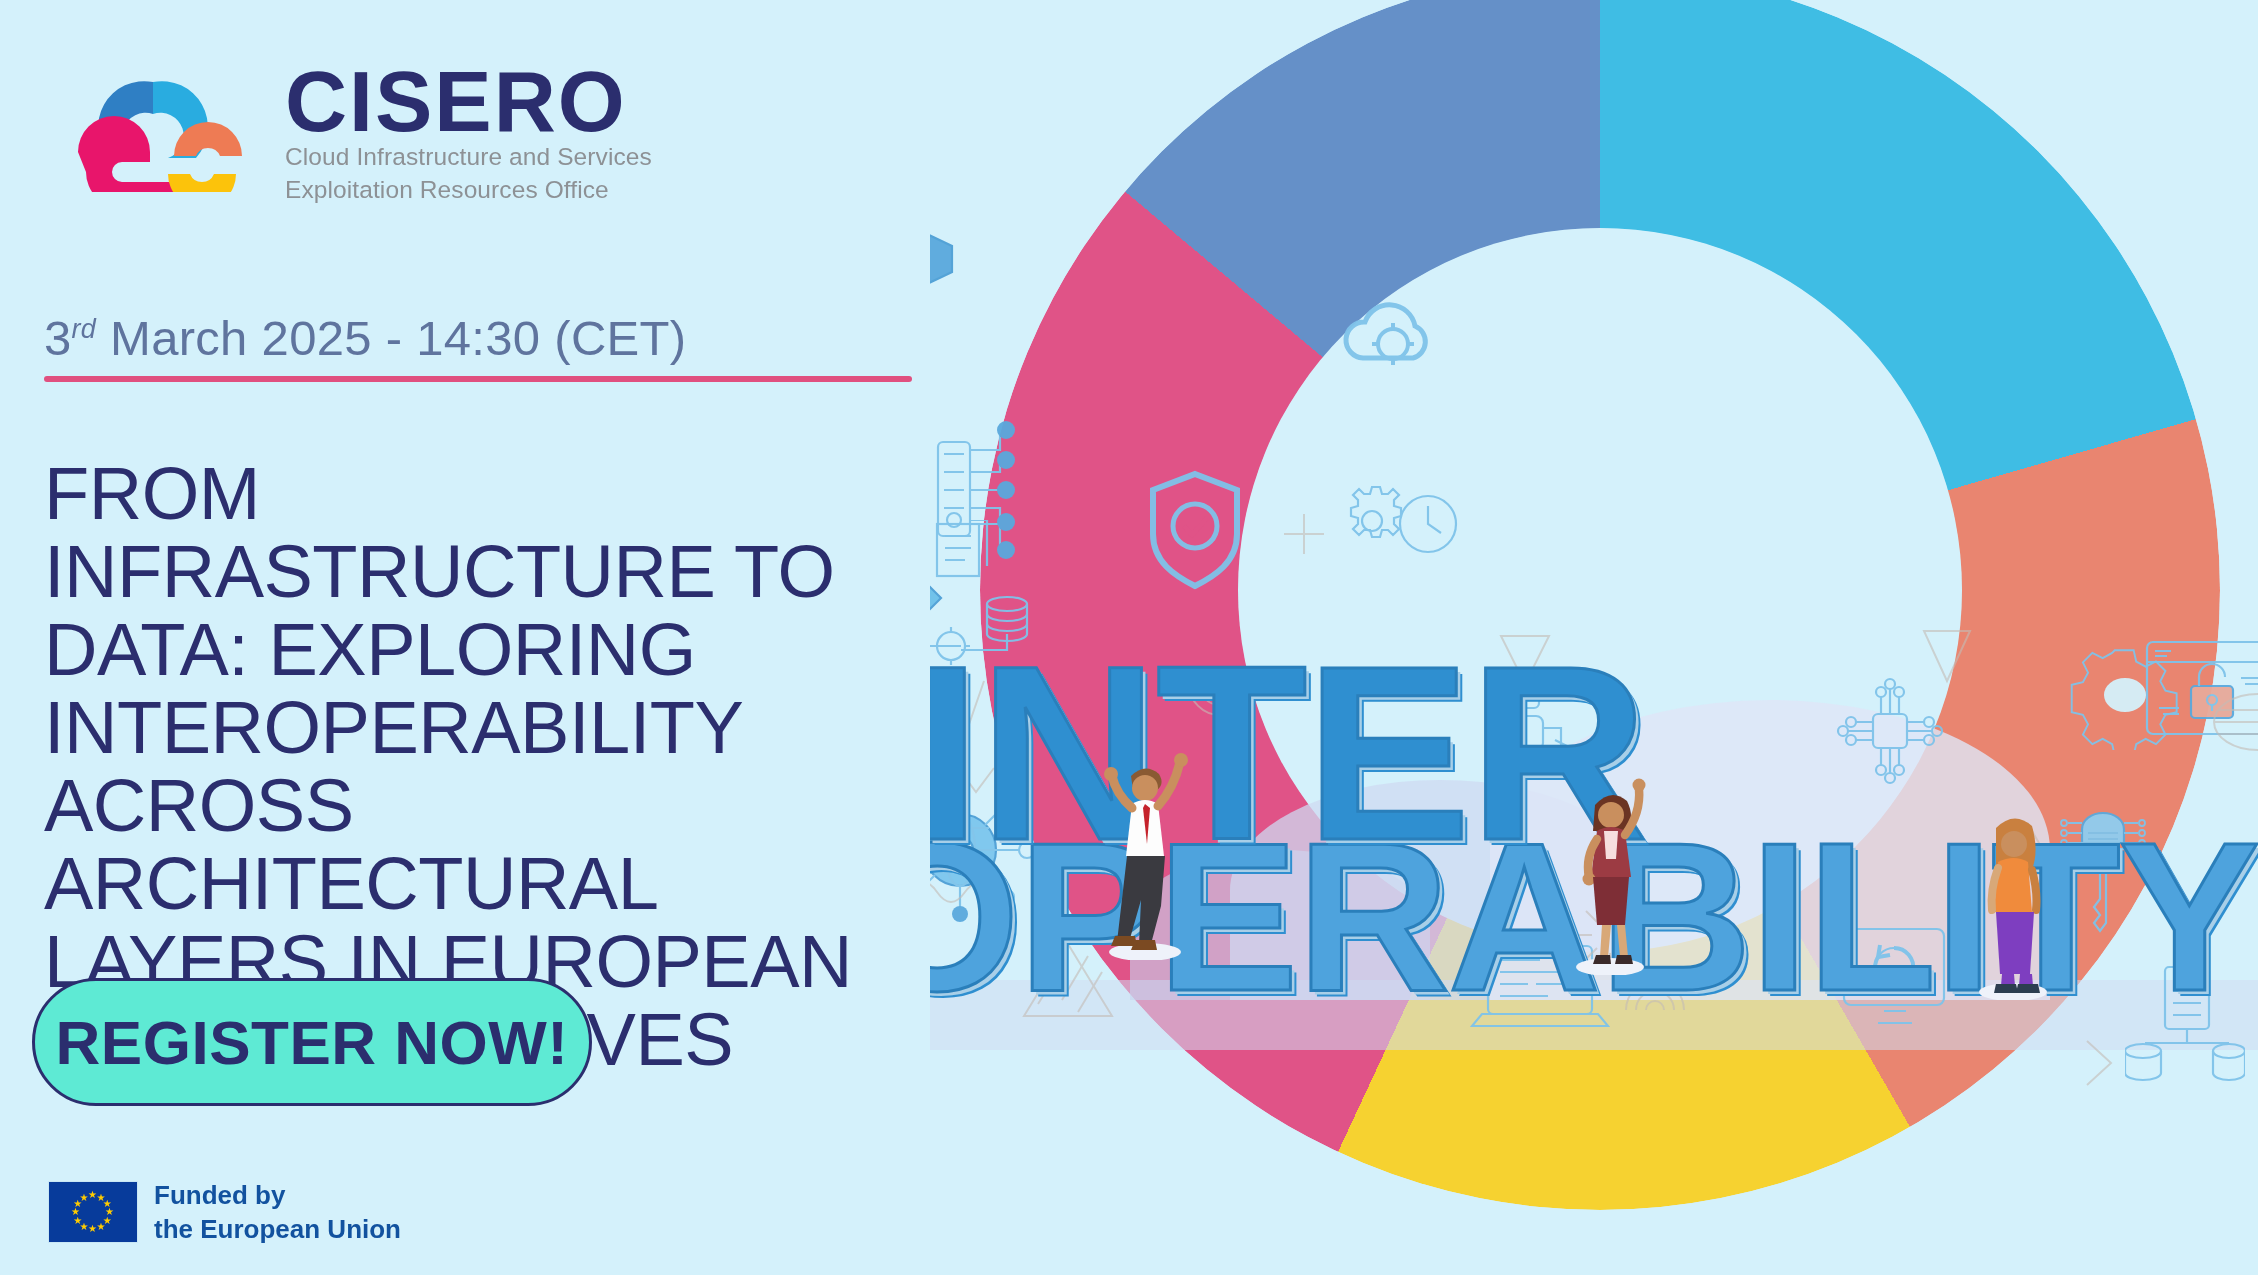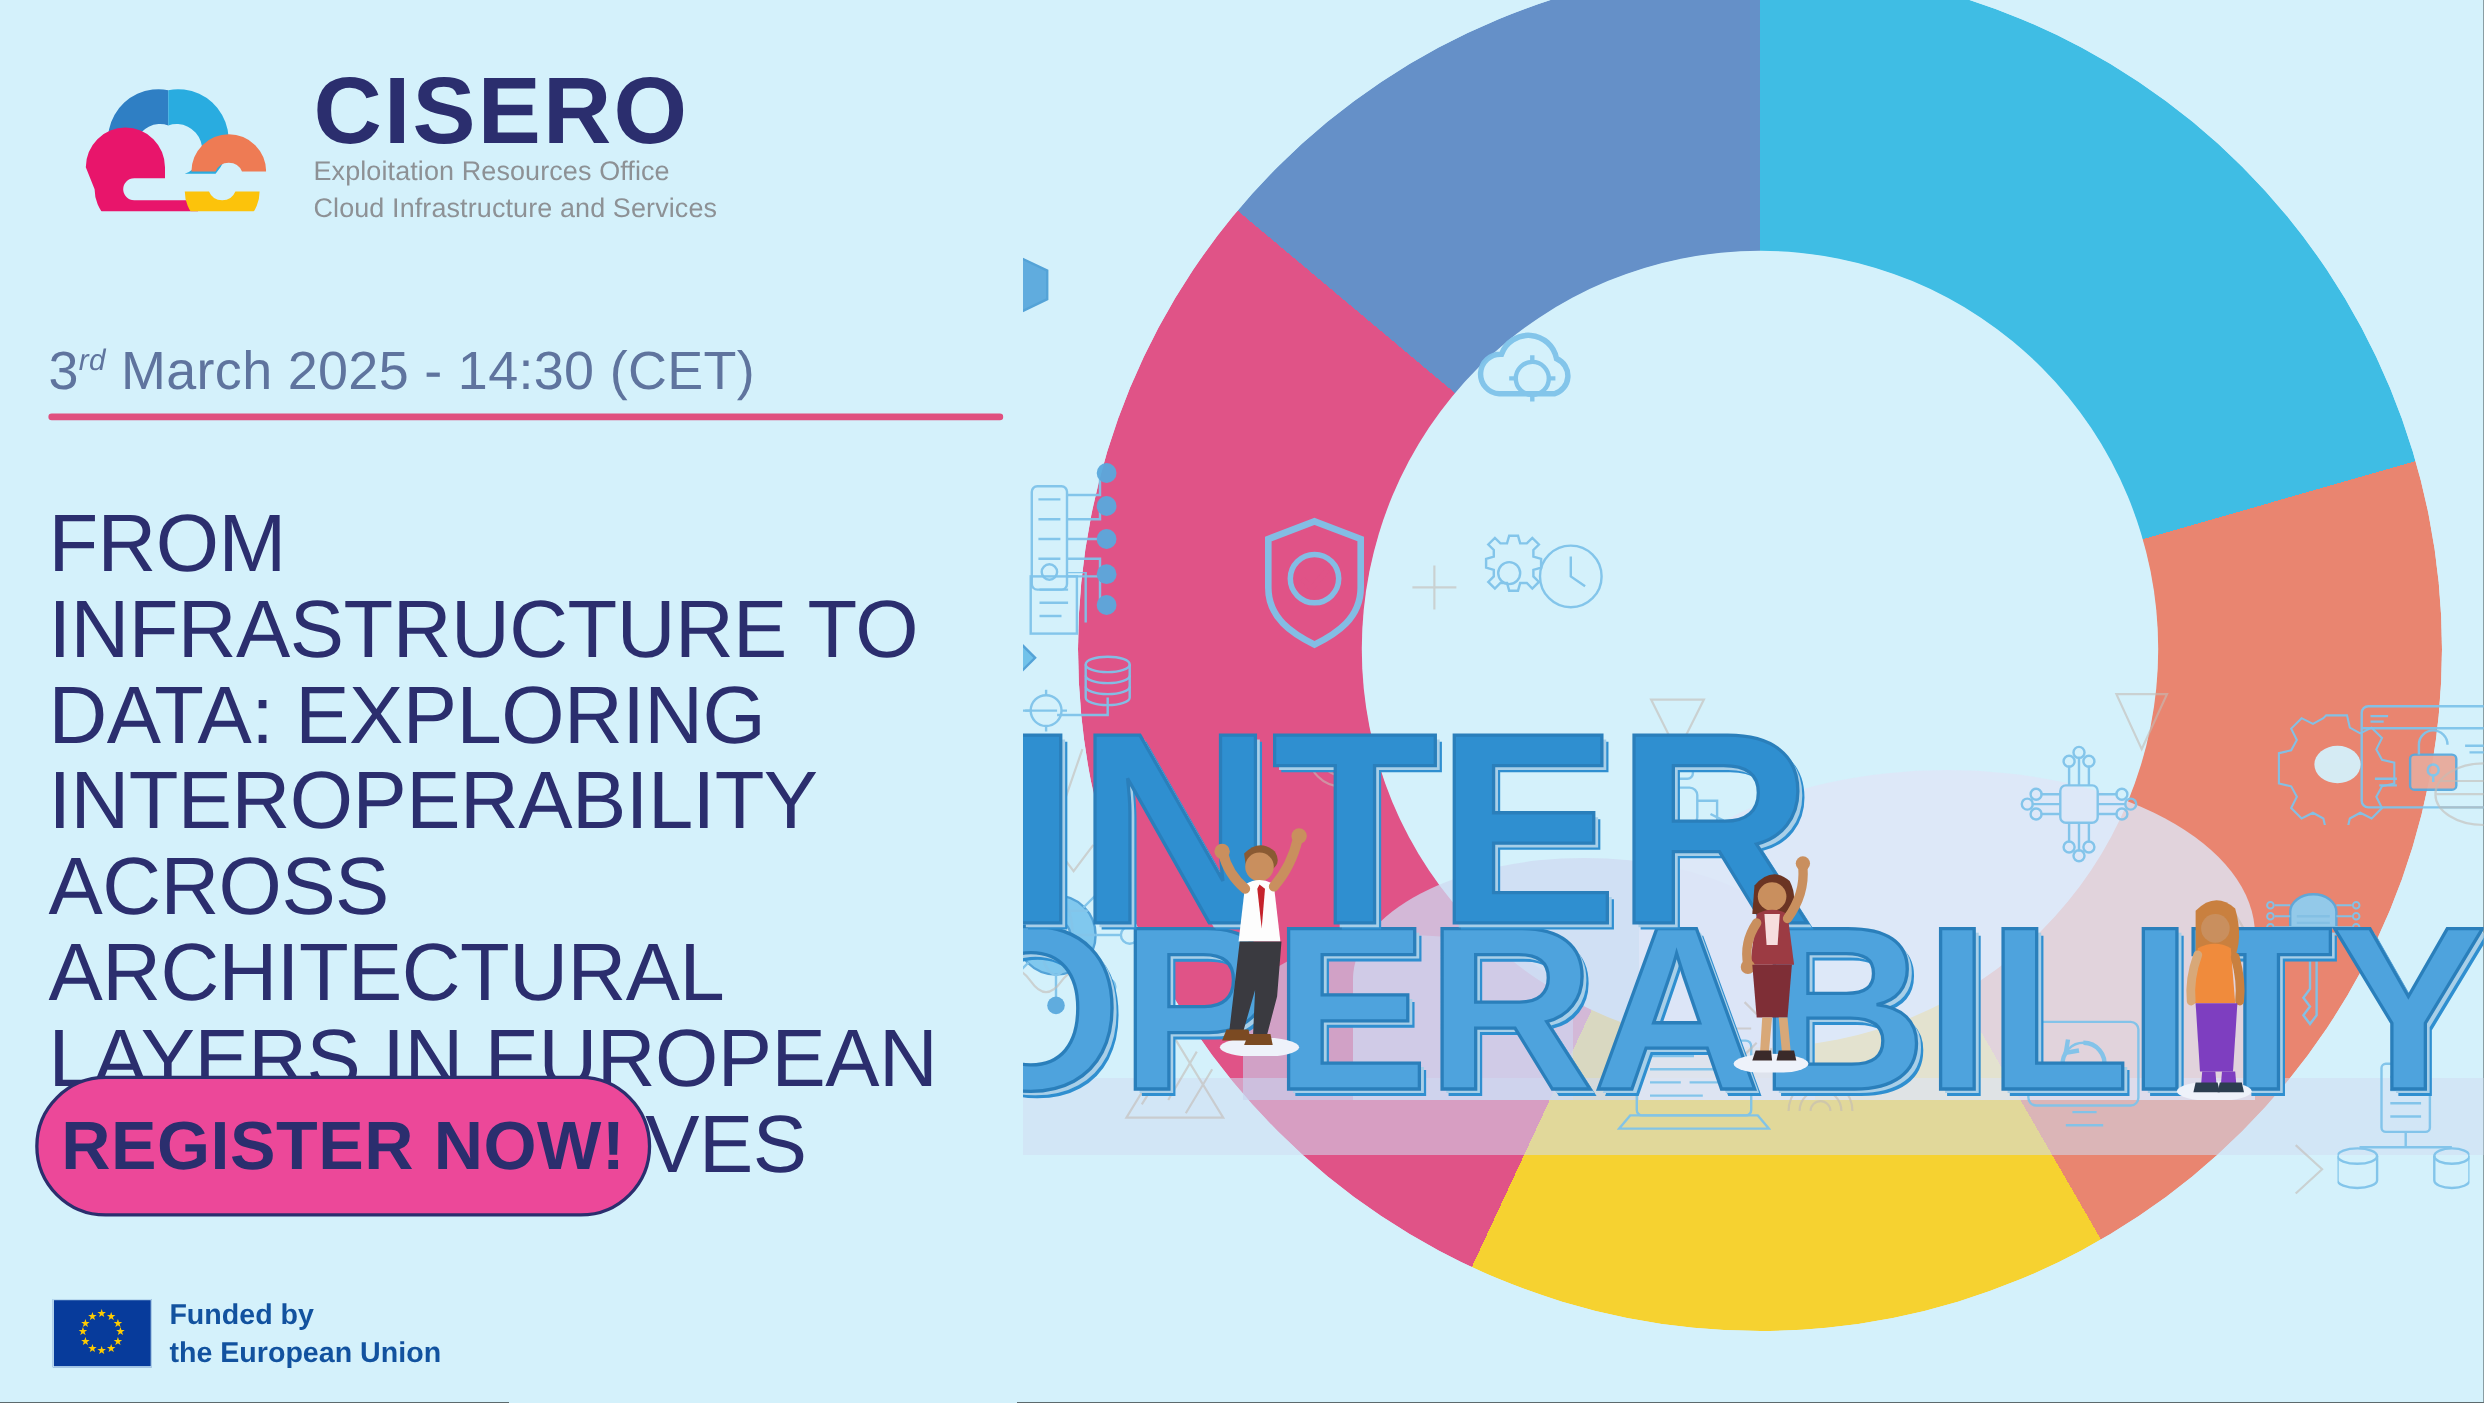--- a/index.html
+++ b/index.html
@@ -93,21 +93,21 @@
     position:absolute;left:44px;top:405px;width:880px;
     color:#2b2e6e;font-family:"Liberation Sans",sans-serif;
     font-size:74px;line-height:1.055;letter-spacing:-.5px;
     font-weight:normal;
   }
   #headline .hl-bold{font-weight:normal;}
 
   #register-btn{
     position:absolute;left:32px;top:978px;
     width:560px;height:128px;border-radius:64px;
-    background:#ec4899;border:3.5px solid #2b2e6e;
+    background:#5eead4;border:3.5px solid #2b2e6e;
     display:flex;align-items:center;justify-content:center;
     cursor:pointer;box-sizing:border-box;
   }
   #register-label{
     font-size:62px;font-weight:bold;color:#2b2e6e;letter-spacing:.5px;
     font-family:"Liberation Sans",sans-serif;
   }
 
   #eu-block{position:absolute;left:48px;top:1178px;display:flex;align-items:center;}
   #eu-flag{width:88px;height:60px;background:#073b9b;position:relative;flex:none;
@@ -408,22 +408,22 @@
         <path d="M46 106 A46 46 0 0 1 89 30 L89 62 A18 18 0 0 0 74 106 Z" fill="#2f7fc4"></path>
         <path d="M132 106 A46 46 0 0 0 89 30 L89 62 A18 18 0 0 1 104 106 Z" fill="#29ace0"></path>
 
         <path d="M14 100 a36 36 0 0 1 72 0 l0 10 l-28 0 a10 10 0 0 0 0 20 l58 0 l0 26 l-58 0 a36 36 0 0 1 -36 -36 Z" fill="#e8156b"></path>
 
         <path d="M116 122 a34 34 0 0 1 68 0 l-22 0 a13 13 0 0 0 -24 0 Z" transform="translate(-6,-18)" fill="#ee7b54"></path>
         <path d="M110 104 a34 34 0 0 0 68 0 l-22 0 a13 13 0 0 1 -24 0 Z" transform="translate(-6,18)" fill="#fcc30b"></path>
       </svg>
       <div id="logo-text">
         <div id="logo-word">CISERO</div>
+        <div class="logo-tag">Cloud Infrastructure and Services</div>
         <div class="logo-tag">Exploitation Resources Office</div>
-        <div class="logo-tag">Cloud Infrastructure and Services</div>
       </div>
     </div>
 
     <div id="date-row">
       <div id="date-text"><span>3</span><sup>rd</sup><span> March 2025 - 14:30 (CET)</span></div>
       <div id="date-rule"></div>
     </div>
 
     <h1 id="headline"><span class="hl-bold">FROM INFRASTRUCTURE TO DATA:</span><span> EXPLORING INTEROPERABILITY ACROSS ARCHITECTURAL LAYERS IN EUROPEAN CLOUD INITIATIVES</span></h1>
 

